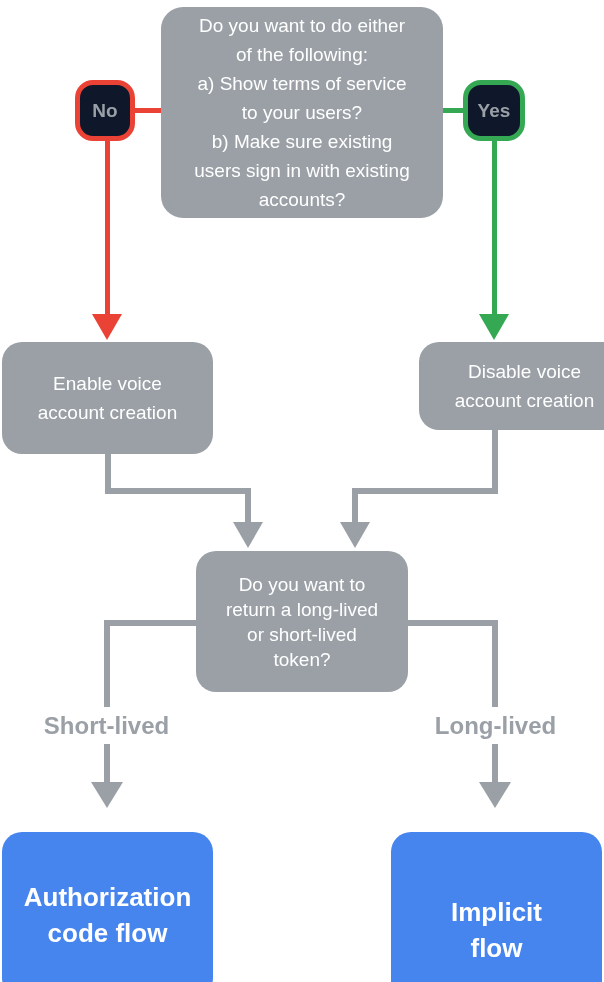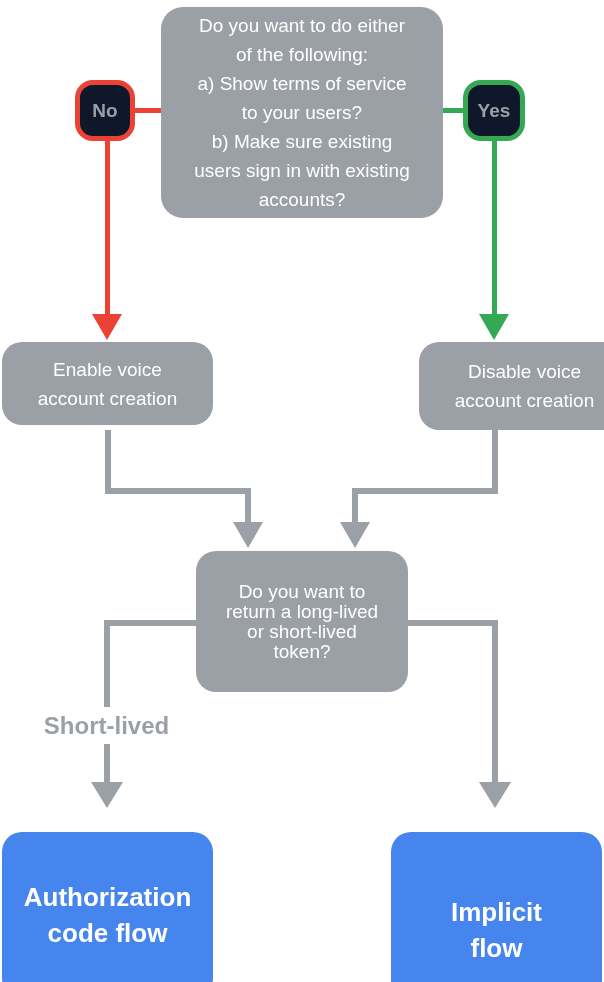--- a/index.html
+++ b/index.html
@@ -34,23 +34,23 @@
     text-align: center;
     white-space: pre-line;
     border-radius: 20px;
     font-size: 19px;
     line-height: 29px;
   }
   .node.question-top {
     left: 161px; top: 7px; width: 282px; height: 211px;
     border-radius: 22px;
   }
-  .node.enable  { left: 2px;   top: 342px; width: 211px; height: 83px; }
+  .node.enable  { left: 2px;   top: 342px; width: 211px; height: 112px; }
   .node.disable { left: 391px; top: 342px; width: 211px; height: 88px; margin-left: 28px; }
-  .node.question-mid { left: 196px; top: 551px; width: 212px; height: 141px; line-height: 20px; }
+  .node.question-mid { left: 196px; top: 551px; width: 212px; height: 141px; line-height: 25px; }
   .node.result {
     background: var(--result-blue);
     font-weight: 700;
     font-size: 26px;
     line-height: 36px;
     margin-top: 20px;
   }
   .node.auth     { left: 2px;   top: 812px; width: 211px; height: 166px; }
   .node.implicit { left: 391px; top: 812px; width: 211px; height: 195px; }
 
@@ -148,20 +148,21 @@
 or short-lived
 token?</div>
 
   <div class="line" style="left:104px; top:620px; width:92px; height:6px;"></div>
   <div class="line" style="left:104px; top:620px; width:6px; height:163px;"></div>
   <div class="edge-label short">Short-lived</div>
   <div class="arrow-down wide" style="left:91px; top:782px;"></div>
 
   <div class="line" style="left:408px; top:620px; width:89px; height:6px;"></div>
   <div class="line" style="left:492px; top:620px; width:6px; height:163px;"></div>
+  <div class="edge-label long">Long-lived</div>
   <div class="arrow-down wide" style="left:479px; top:782px;"></div>
 
   <div class="node result auth">Authorization
 code flow</div>
   <div class="node result implicit">Implicit
 flow</div>
 
 </div>
 
 </body></html>

